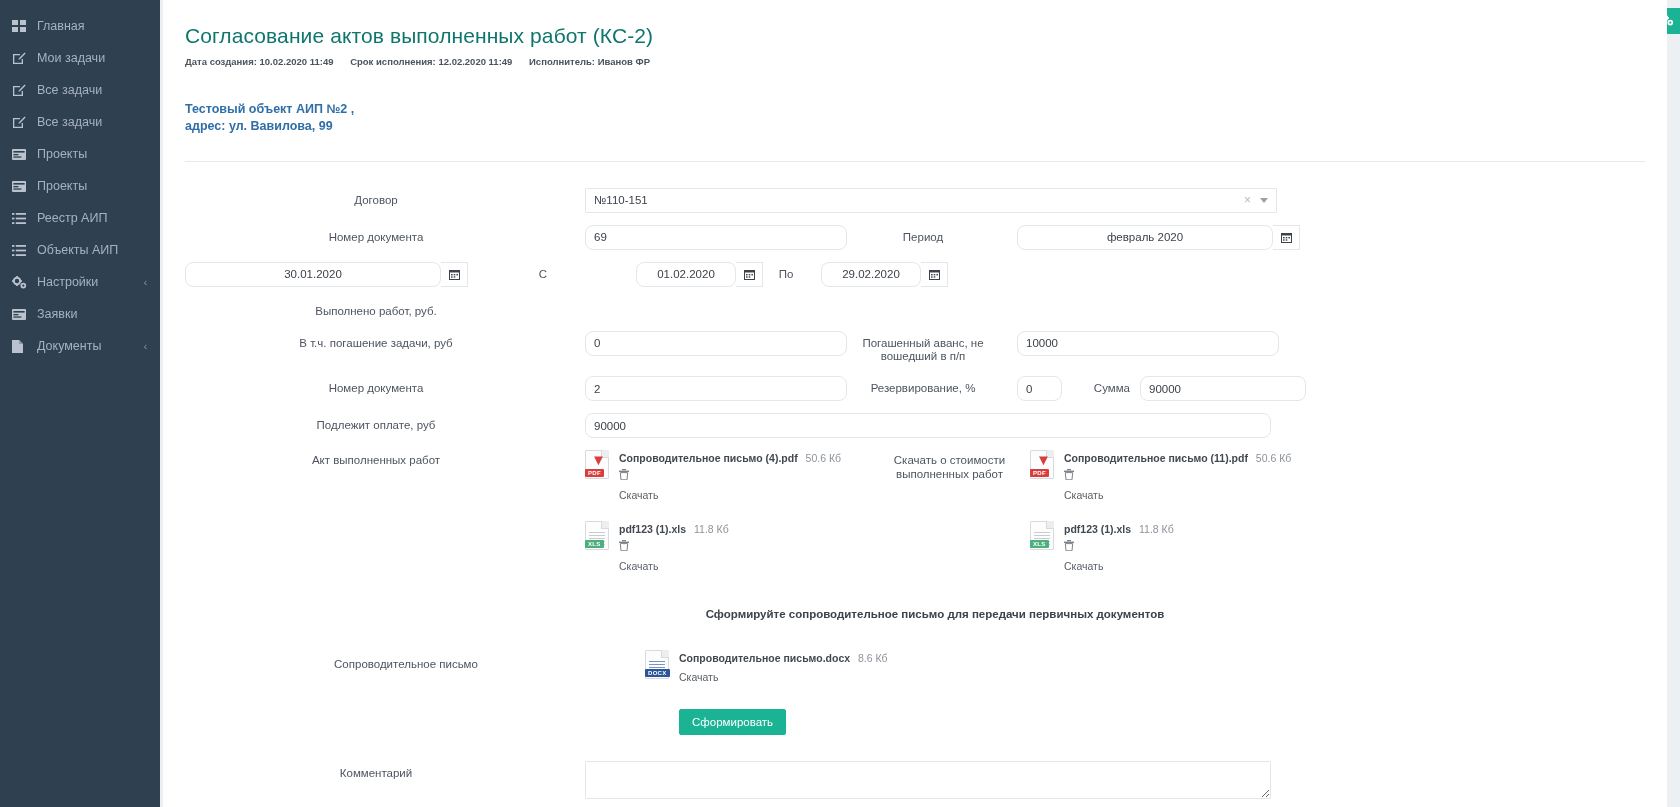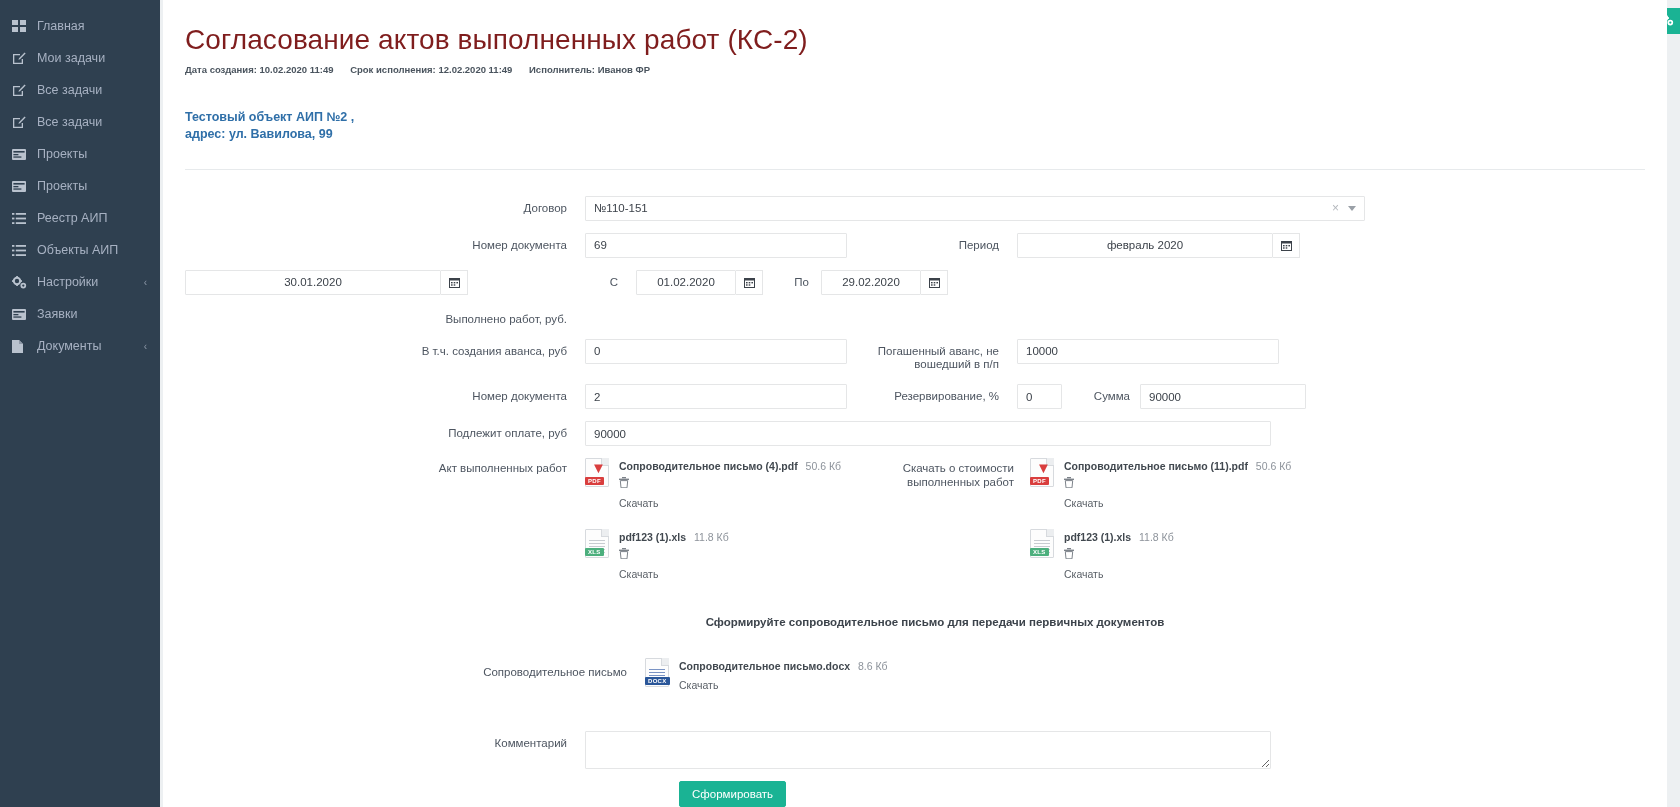--- a/index.html
+++ b/index.html
@@ -46,23 +46,23 @@
   }
   .page {
     position: absolute;
     left: 3px; top: 0;
     width: 1504px;
     min-height: 752px;
     background: #ffffff;
     padding: 18px 22px 0 22px;
   }
   .page-title {
-    font-size: 28px;
+    font-size: 21px;
     font-weight: 400;
-    color: #7f1d1d;
+    color: #0f766e;
     letter-spacing: 0.1px;
     margin: 6px 0 8px 0;
   }
   .meta-row {
     font-size: 9.5px;
     font-weight: 700;
     color: #4a545e;
     margin-bottom: 34px;
   }
   .meta-row span { margin-right: 14px; white-space: nowrap; }
@@ -72,35 +72,35 @@
     font-size: 12.5px;
     font-weight: 700;
     line-height: 1.35;
     margin-bottom: 26px;
   }
   .hr { border: 0; border-top: 1px solid #e7eaec; margin: 0 0 26px 0; }
 
   
   .frow { display: flex; align-items: flex-start; margin-bottom: 12px; }
   .lbl {
-    font-size: 11.5px; color: #4d5560; text-align: right;
+    font-size: 11.5px; color: #4d5560; text-align: center;
     padding-top: 6px; line-height: 1.2;
   }
   .lbl.w-left  { width: 400px; min-width: 400px; padding-right: 18px; }
   .lbl.w-right { width: 170px; min-width: 170px; padding-right: 18px; }
 
   .inp {
     height: 25px;
     border: 1px solid #e5e6e7;
     background: #fff;
     font-size: 11.5px;
     color: #3c424a;
     padding: 0 8px;
     line-height: 23px;
-    border-radius: 1px;
+    border-radius: 8px;
     outline: none;
     font-family: inherit;
   }
   .inp::placeholder { color: #b3b8bf; }
   .inp.center { text-align: center; }
 
   .select-box {
     position: relative;
     height: 25px;
     border: 1px solid #e5e6e7;
@@ -388,21 +388,21 @@
 
       <div class="obj-block">
         <div>Тестовый объект АИП №2 ,</div>
         <div>адрес: ул. Вавилова, 99</div>
       </div>
 
       <hr class="hr">
 
       <div class="frow">
         <div class="lbl w-left">Договор</div>
-        <div class="select-box" style="width:780px">
+        <div class="select-box" style="width:692px">
           <span class="select-val">№110-151</span>
           <span class="sel-x">×</span>
           <span class="sel-caret"></span>
         </div>
       </div>
 
       <div class="frow">
         <div class="lbl w-left">Номер документа</div>
         <input class="inp w-262" value="69" style="">
         <div class="lbl w-right">Период</div>
@@ -459,21 +459,21 @@
               <rect x="4.7" y="7.3" width="1.6" height="1.4" fill="#3c424a"></rect>
             </svg>
         </span>
       </div>
 
       <div class="frow">
         <div class="lbl w-left">Выполнено работ, руб.</div>
       </div>
 
       <div class="frow">
-        <div class="lbl w-left">В т.ч. создания аванса, руб</div>
+        <div class="lbl w-left">В т.ч. погашение задачи, руб</div>
         <input class="inp w-262" value="0" style="">
         <div class="lbl w-right">Погашенный аванс, не вошедший в п/п</div>
         <input class="inp w-262" value="10000" style="">
       </div>
 
       <div class="frow">
         <div class="lbl w-left">Номер документа</div>
         <input class="inp w-262" value="2" style="">
         <div class="lbl w-right">Резервирование, %</div>
         <input class="inp w-45" value="0" style="">
@@ -635,25 +635,25 @@
               <span class="file-name">Сопроводительное письмо.docx</span>
               <span class="file-size">8.6 Кб</span>
             </div>
             <div class="file-actions">
               <span class="dl-link">Скачать</span>
             </div>
           </div>
         </div>
       </div>
 
+      <div class="frow" style="margin-top:10px">
+        <div style="width:494px;min-width:494px"></div>
+        <button class="btn btn-primary">Сформировать</button>
+      </div>
+
       <div class="frow" style="margin-top:26px">
         <div class="lbl w-left">Комментарий</div>
         <textarea class="cmt" placeholder="" style=""></textarea>
       </div>
 
-      <div class="frow" style="margin-top:10px">
-        <div style="width:494px;min-width:494px"></div>
-        <button class="btn btn-primary">Сформировать</button>
-      </div>
-
     </div>
   </div>
 </div>
 
 </body></html>

